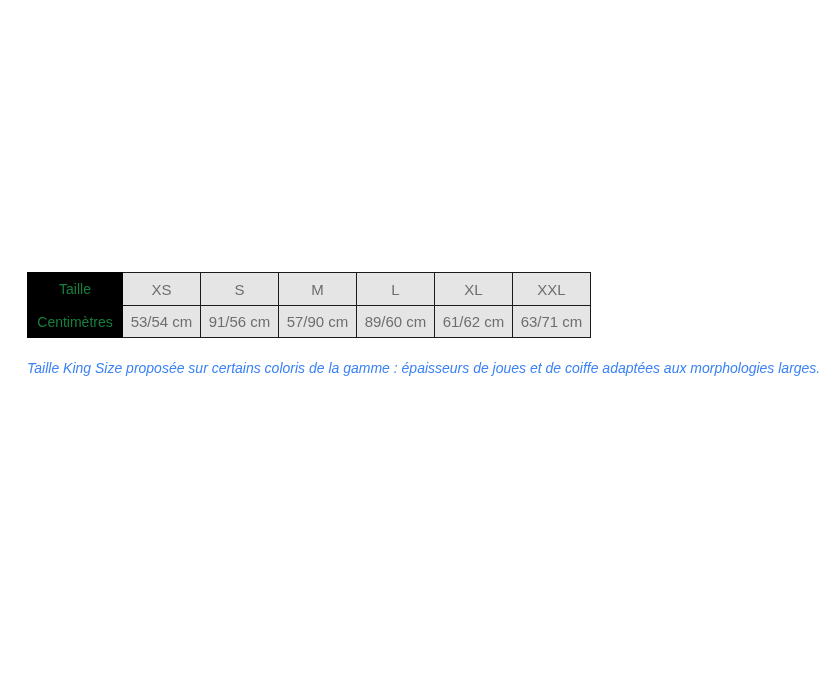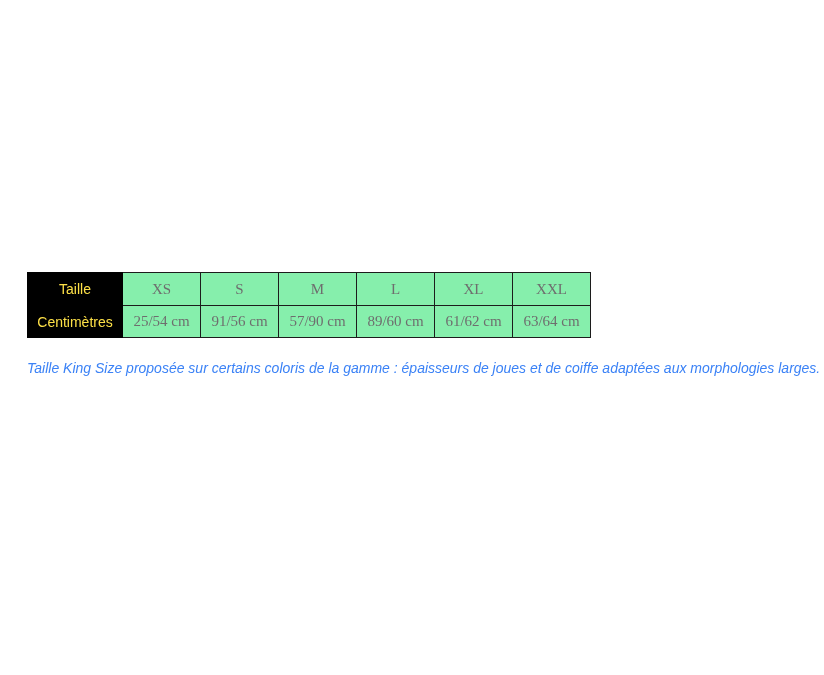--- a/index.html
+++ b/index.html
@@ -26,33 +26,32 @@
   table.size-table th,
   table.size-table td {
     border: 1px solid #1c1c1c;
     text-align: center;
     vertical-align: middle;
     padding: 0;
   }
   .label-cell {
     width: 94px;
     background: #000000;
-    color: #fde047;
+    color: #15803d;
     font-size: 14px;
     font-weight: normal;
     border-color: #000000 !important;
     margin-top: 32px;
   }
   .value-cell {
     width: 77px;
     color: #6e6e6e;
     font-size: 15px;
     font-weight: normal;
-    background: #86efac;
-    font-family: Liberation Serif, serif;
+    background: #e5e5e5;
   }
   tr.row-sizes { height: 33px; }
   tr.row-cm    { height: 32px; }
   .note {
     position: absolute;
     left: 27px;
     top: 360px;
     margin: 0;
     font-size: 14px;
     line-height: 16px;
@@ -72,25 +71,25 @@
         <th class="label-cell">Taille</th>
         <td class="value-cell">XS</td>
         <td class="value-cell">S</td>
         <td class="value-cell">M</td>
         <td class="value-cell">L</td>
         <td class="value-cell">XL</td>
         <td class="value-cell">XXL</td>
       </tr>
       <tr class="row-cm">
         <th class="label-cell">Centimètres</th>
-        <td class="value-cell">25/54 cm</td>
+        <td class="value-cell">53/54 cm</td>
         <td class="value-cell">91/56 cm</td>
         <td class="value-cell">57/90 cm</td>
         <td class="value-cell">89/60 cm</td>
         <td class="value-cell">61/62 cm</td>
-        <td class="value-cell">63/64 cm</td>
+        <td class="value-cell">63/71 cm</td>
       </tr>
     </tbody>
   </table>
 
   <p class="note">Taille King Size proposée sur certains coloris de la gamme : épaisseurs de joues et de coiffe adaptées aux morphologies larges.</p>
 
 </div>
 
 </body></html>

